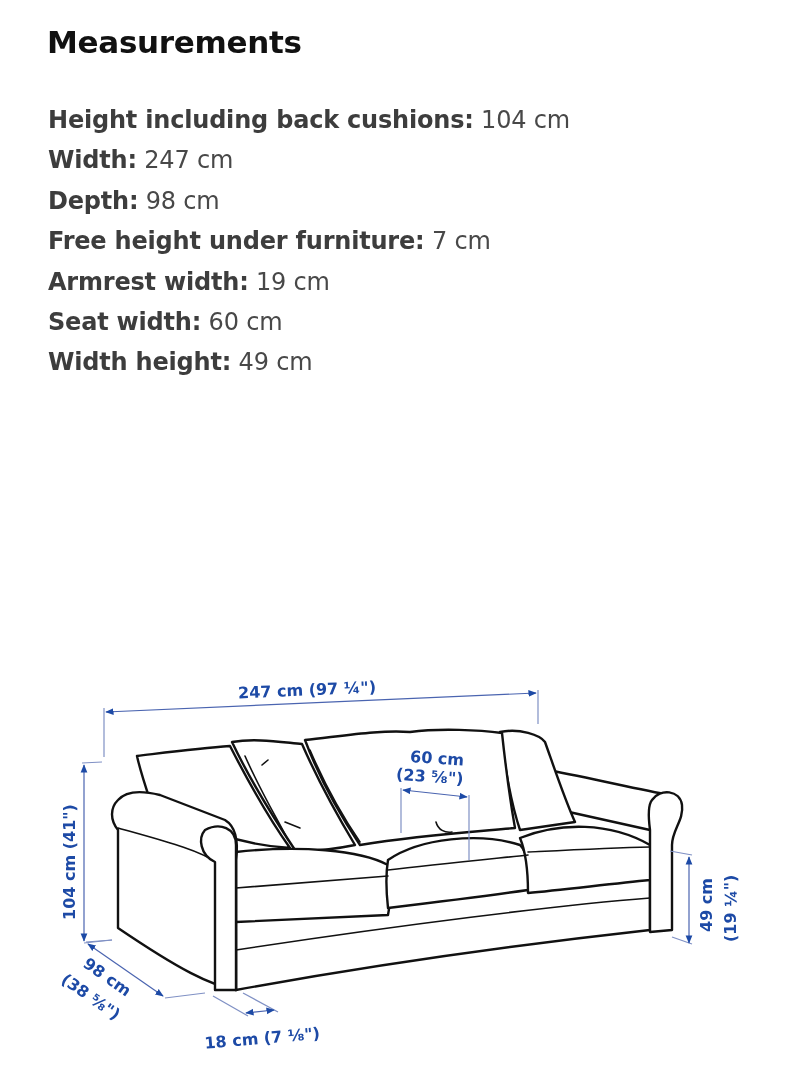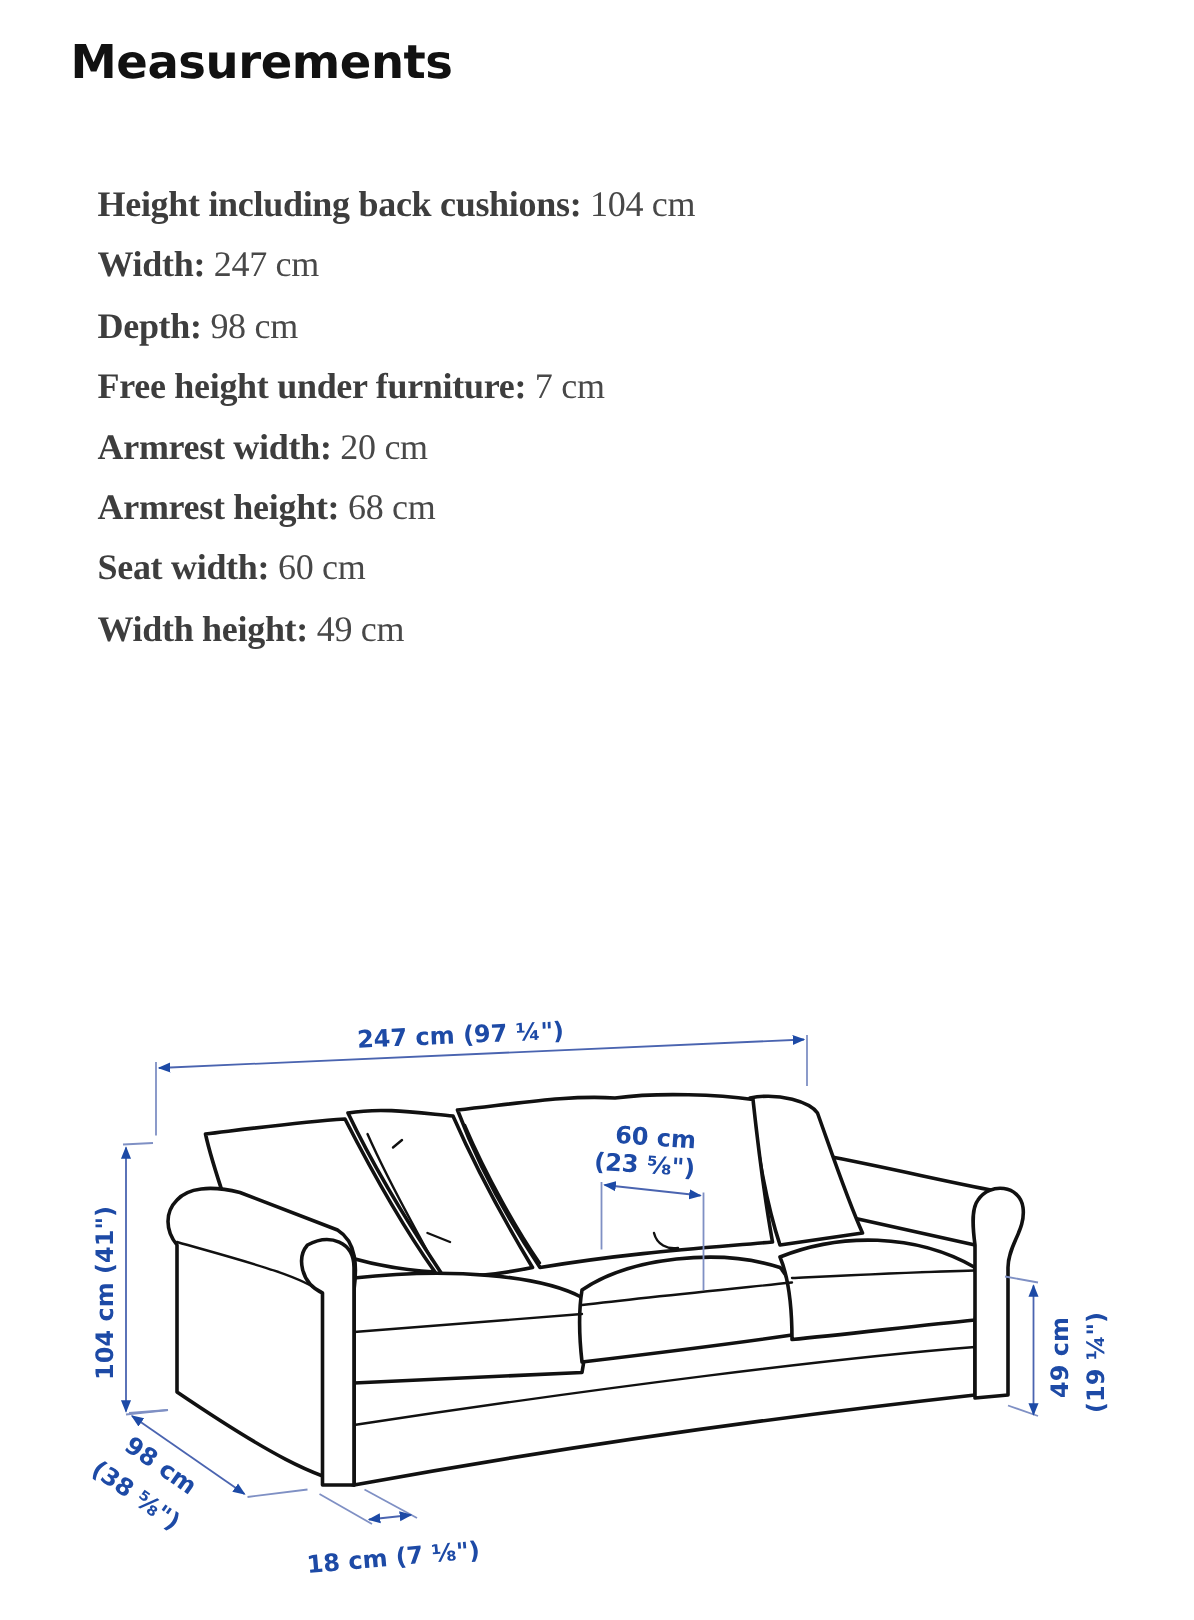--- a/index.html
+++ b/index.html
@@ -7,21 +7,21 @@
       width: 796px; height: 1080px; position: relative; overflow: hidden;
       font-family: "DejaVu Sans", sans-serif;
     }
     .title {
       position: absolute; left: 47px; top: 24px;
       font-size: 31px; font-weight: bold; color: #111111;
       letter-spacing: -0.3px; margin: 0;
     }
     .specs {
       position: absolute; left: 47px; top: 100px;
-      list-style: none; margin: 18px; padding: 0; font-family: Liberation Serif, serif;
+      list-style: none; margin: 1px; padding: 0;
     }
     .spec-row {
       height: 40.4px; line-height: 38px;
       font-size: 24px; color: #484848; white-space: nowrap;
       letter-spacing: -0.2px;
     }
     .spec-label { font-weight: bold; color: #3d3d3d; }
     .spec-value { font-weight: normal; color: #484848; }
     .diagram { position: absolute; left: 0; top: 660px; width: 796px; height: 420px; }
     .dim-text { font-family: "DejaVu Sans", sans-serif; font-weight: bold; fill: #1d4aa6; font-size: 16px; }
@@ -33,22 +33,21 @@
 </head>
 <body>
 
 <h1 class="title">Measurements</h1>
 
 <ul class="specs">
   <li class="spec-row"><span class="spec-label">Height including back cushions:</span> <span class="spec-value">104 cm</span></li>
   <li class="spec-row"><span class="spec-label">Width:</span> <span class="spec-value">247 cm</span></li>
   <li class="spec-row"><span class="spec-label">Depth:</span> <span class="spec-value">98 cm</span></li>
   <li class="spec-row"><span class="spec-label">Free height under furniture:</span> <span class="spec-value">7 cm</span></li>
-  <li class="spec-row"><span class="spec-label">Armrest width:</span> <span class="spec-value">20 cm</span></li>
-  <li class="spec-row"><span class="spec-label">Armrest height:</span> <span class="spec-value">68 cm</span></li>
+  <li class="spec-row"><span class="spec-label">Armrest width:</span> <span class="spec-value">19 cm</span></li>
   <li class="spec-row"><span class="spec-label">Seat width:</span> <span class="spec-value">60 cm</span></li>
   <li class="spec-row"><span class="spec-label">Width height:</span> <span class="spec-value">49 cm</span></li>
 </ul>
 
 <svg class="diagram" viewBox="0 660 796 420" width="796" height="420" xmlns="http://www.w3.org/2000/svg">
   <defs>
     <marker id="arr" viewBox="0 0 10 10" refX="9" refY="5" markerWidth="7" markerHeight="7" orient="auto-start-reverse">
       <path d="M0,1 L10,5 L0,9 z" fill="#1d4aa6"></path>
     </marker>
   </defs>

